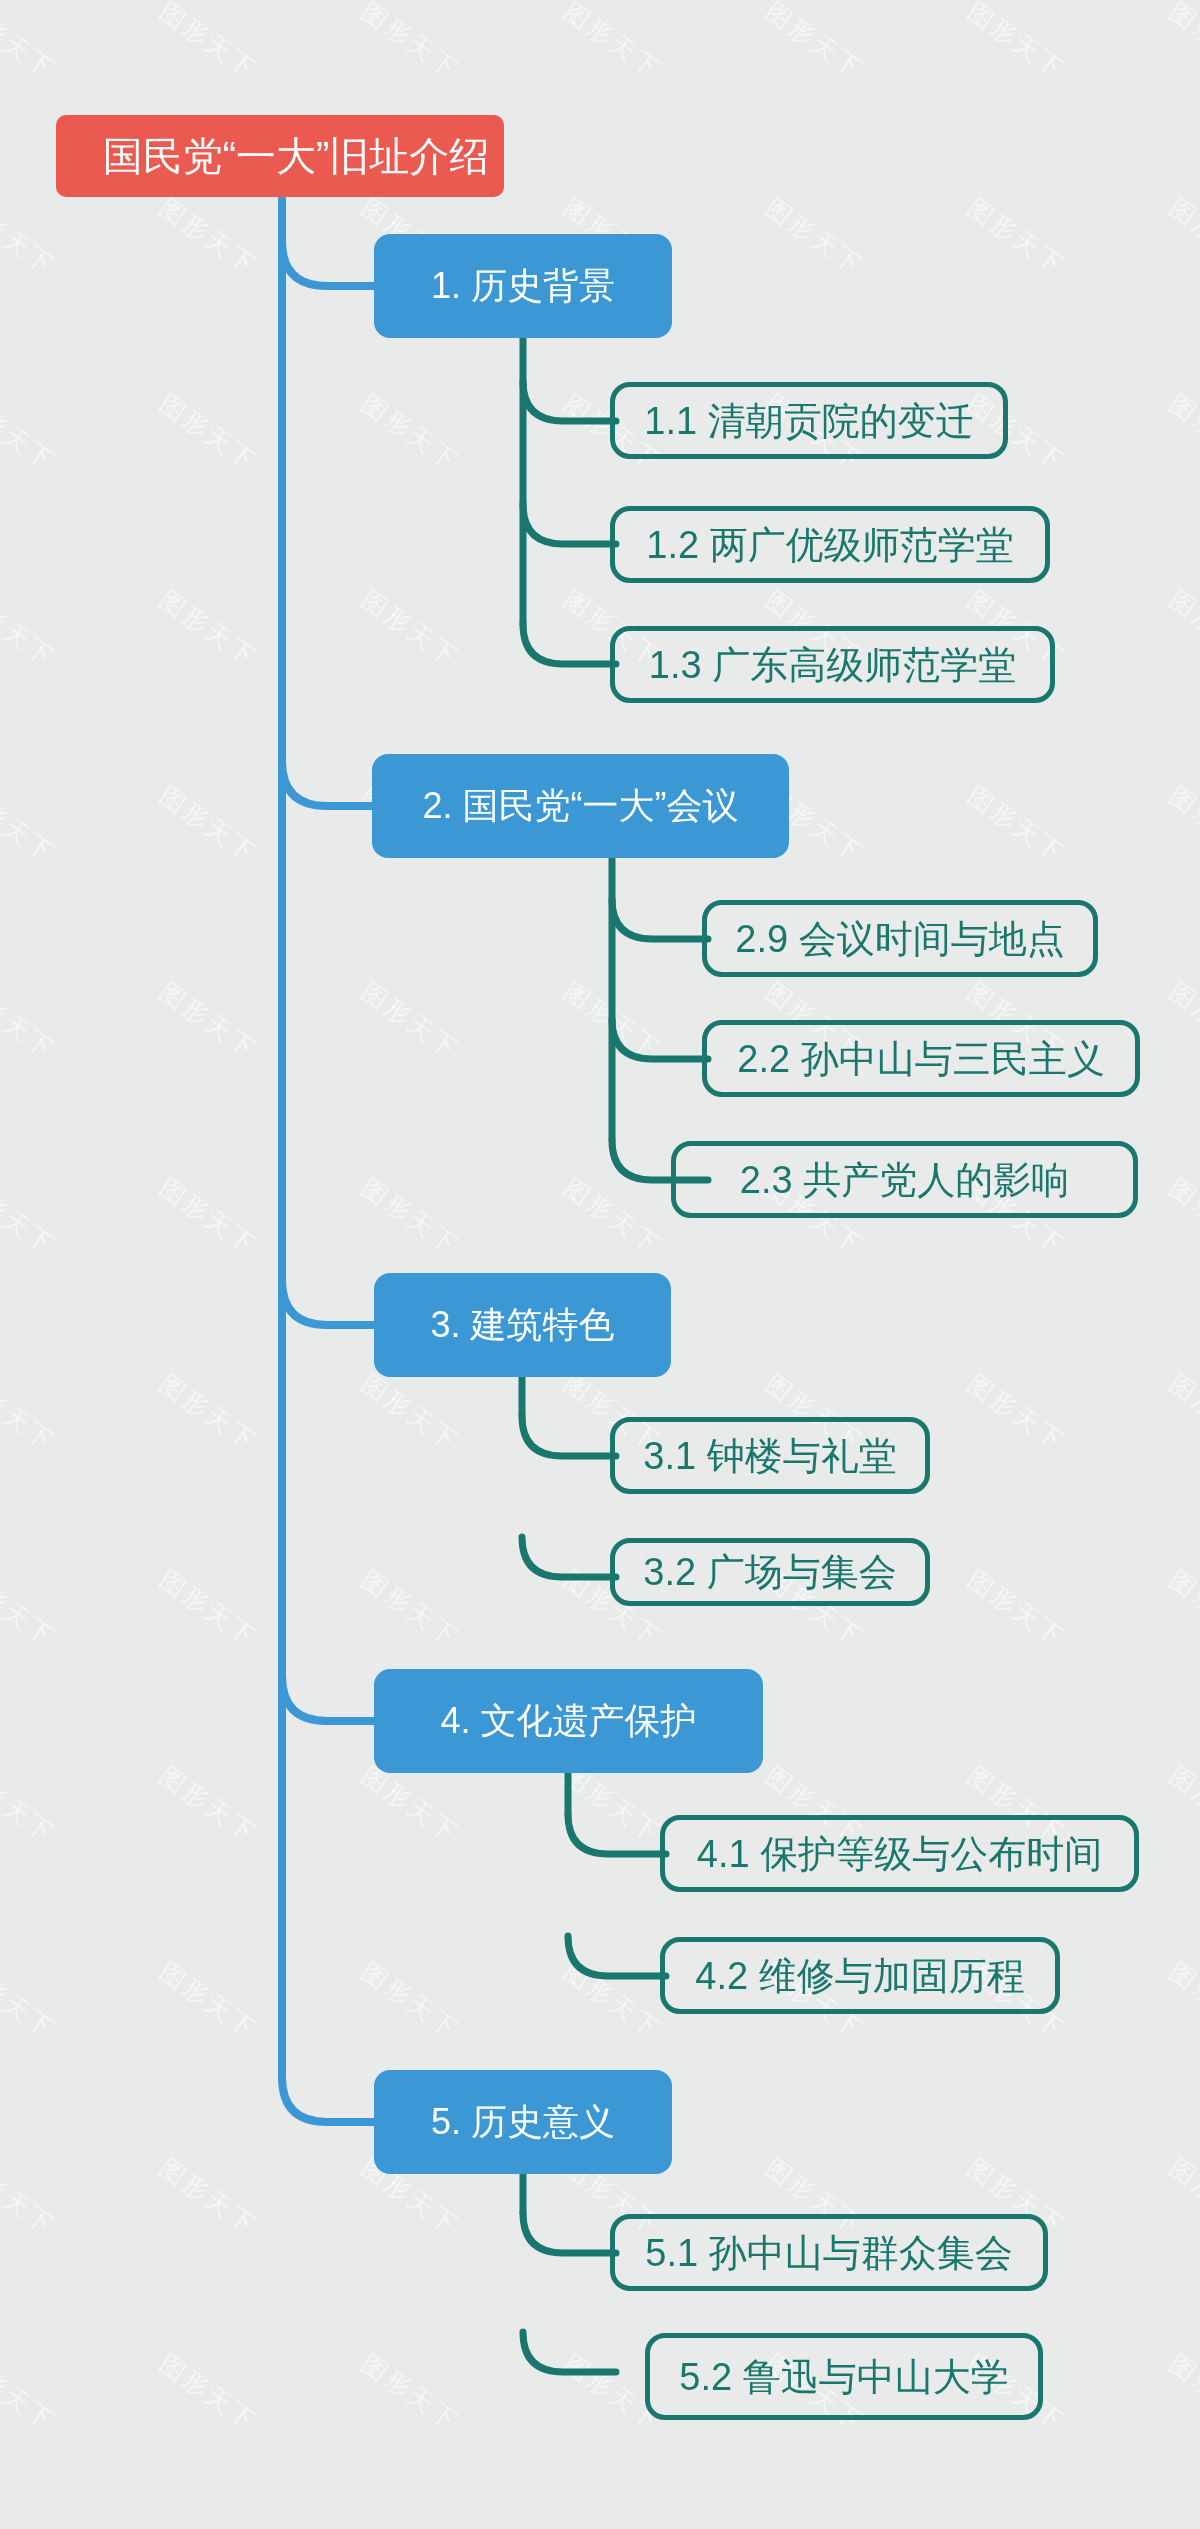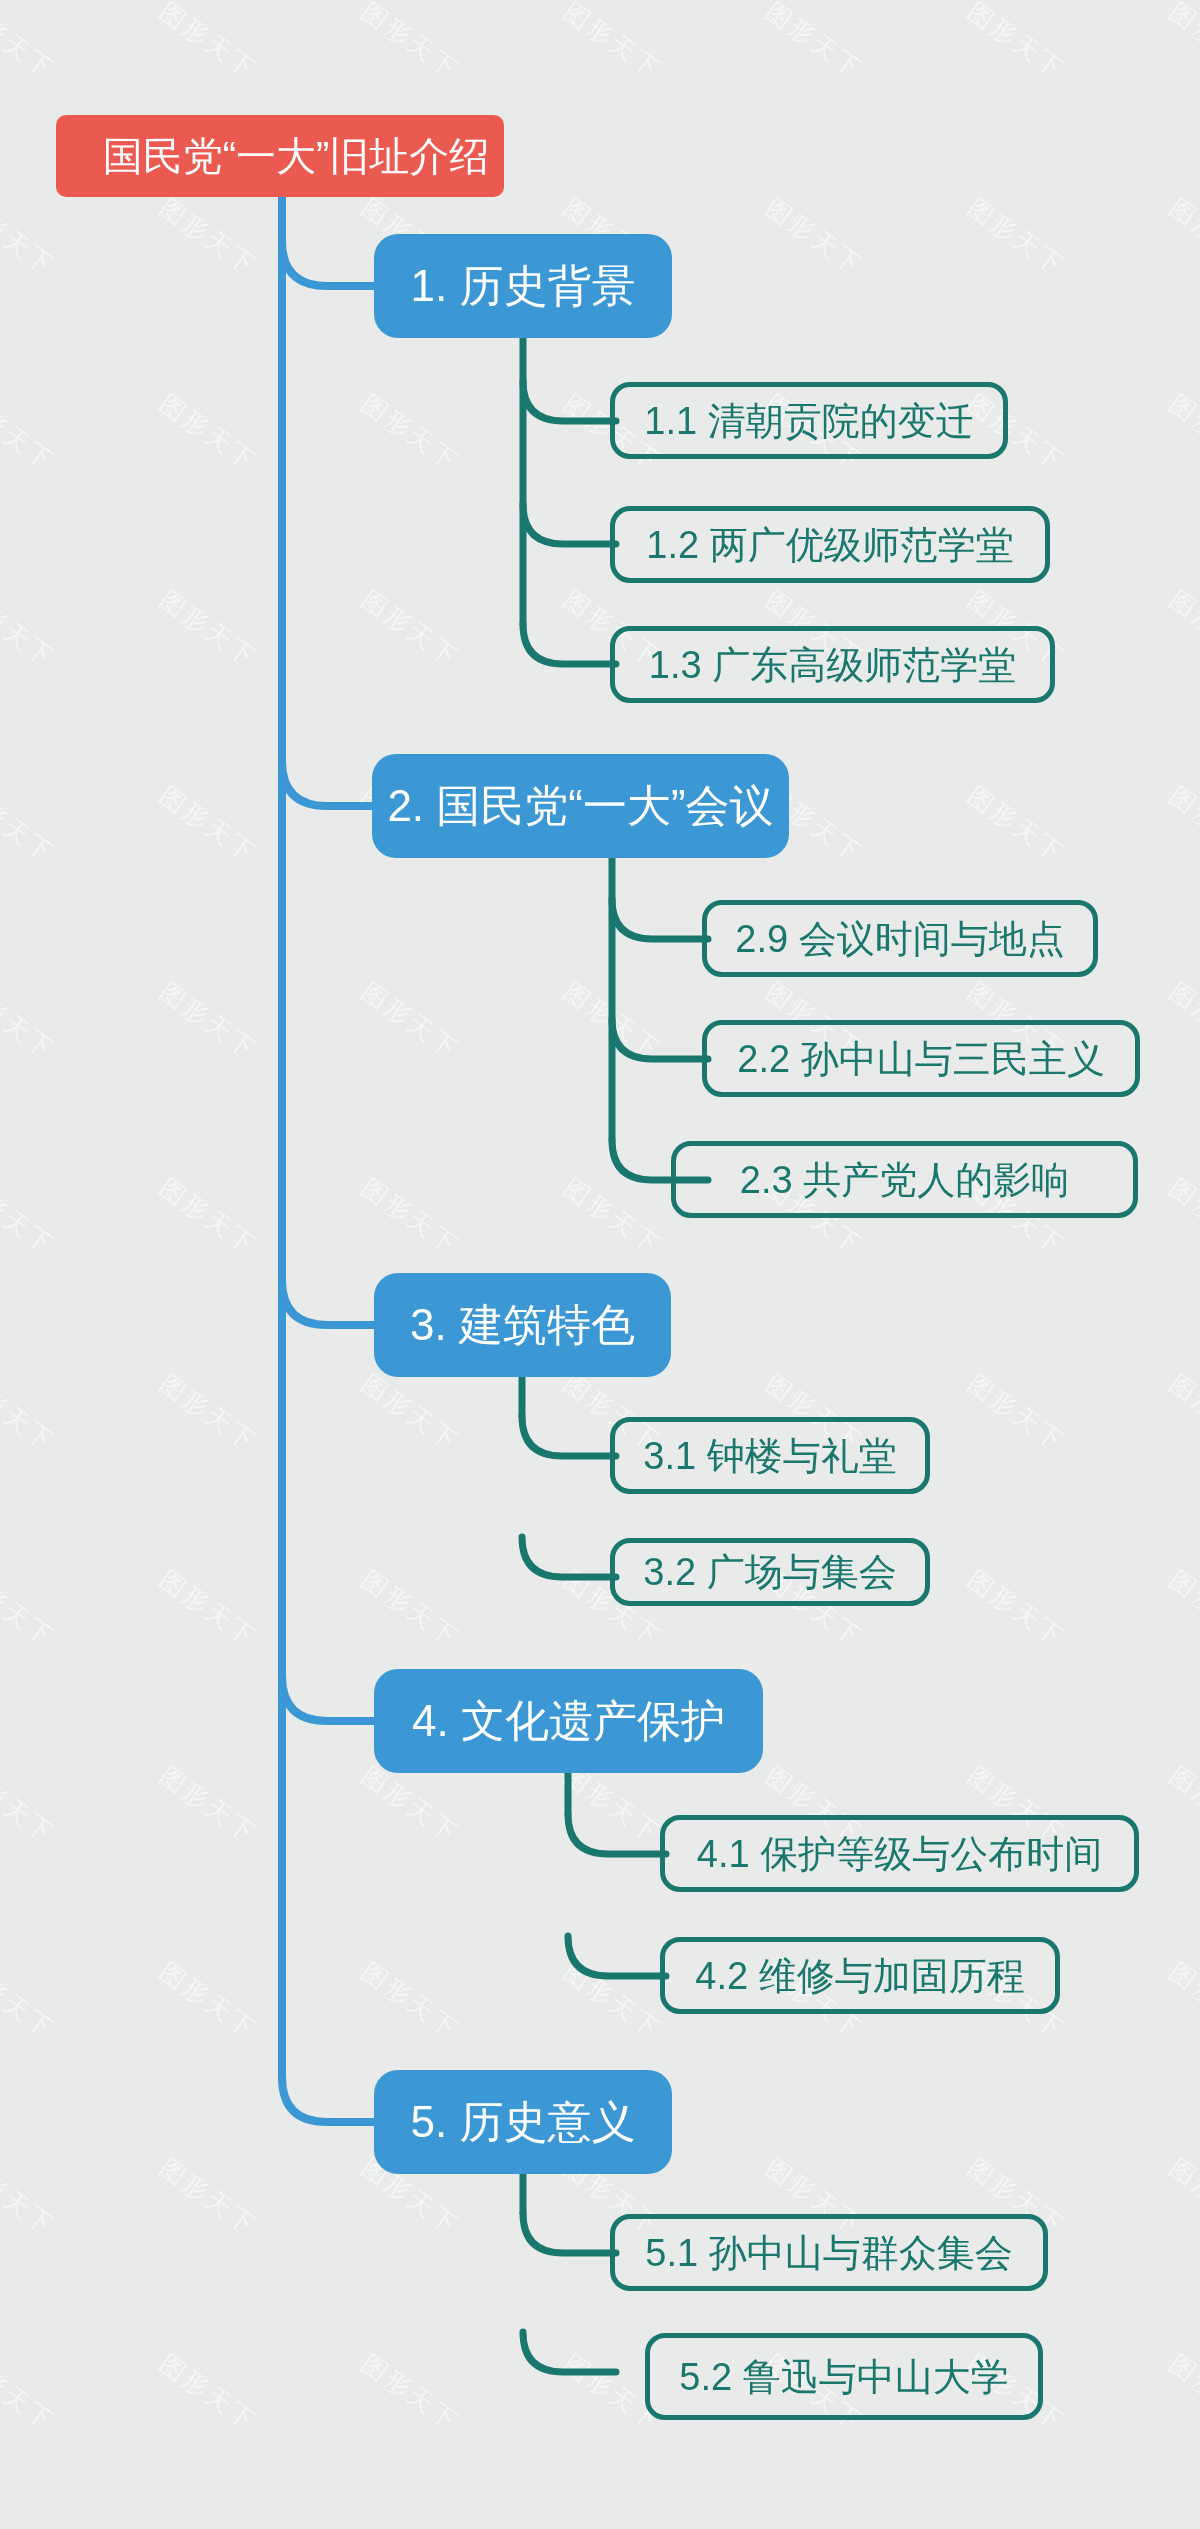--- a/index.html
+++ b/index.html
@@ -41,22 +41,22 @@
   .root{
     background:var(--root-color,#ea5a50);
     color:var(--text-on-fill,#fff);
     border-radius:10px;
     font-size:40px;
     padding-left:32px;
   }
   .topic{
     background:var(--branch-color,#3b98d4);
     color:var(--text-on-fill,#fff);
-    border-radius:24px;
-    font-size:44px;
+    border-radius:16px;
+    font-size:36px;
   }
   .sub{
     background:transparent;
     border:5px solid var(--subtopic-color,#19776d);
     color:var(--subtopic-color,#19776d);
     border-radius:20px;
     font-size:38px;
   }
 </style>
 </head>

